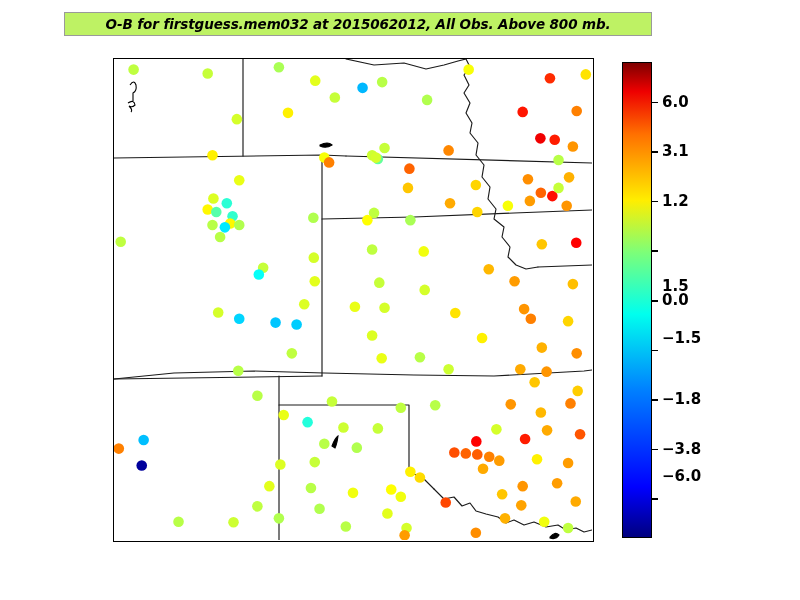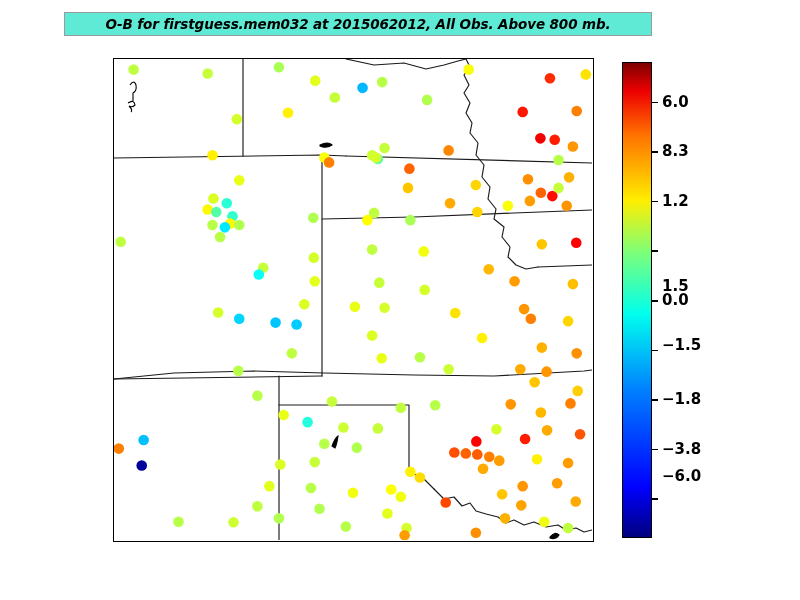--- a/index.html
+++ b/index.html
@@ -6,21 +6,21 @@
   body{
     width:800px;height:600px;background:#ffffff;
     font-family:"DejaVu Sans","Liberation Sans",sans-serif;
     overflow:hidden;position:relative;
   }
   #root{position:absolute;left:0;top:0;width:800px;height:600px;}
 
   
   .title-box{
     position:absolute;left:64px;top:12px;width:588px;height:24px;
-    border:1px solid #9a9a9a;background:#5eead4;
+    border:1px solid #9a9a9a;background:#bef264;
     box-sizing:border-box;
     display:flex;align-items:center;justify-content:center;
   }
   .title-text{
     font-size:13.5px;font-weight:bold;font-style:italic;color:#000;
     white-space:nowrap;letter-spacing:-0.1px;
   }
 
   
   .map-frame{
@@ -263,29 +263,29 @@
         <circle cx="220.84" cy="38.48" r="5.3" fill="rgb(198,255,57)"></circle>
       </svg>
   </div>
 
   <div class="cbar-wrap">
     <div class="cbar"></div>
     <div class="cb-ticks">
         <div class="cb-tick" style="top: 39.7px;"></div>
         <div class="cb-lab" style="top: 39.7px;">6.0</div>
         <div class="cb-tick" style="top: 89.3px;"></div>
-        <div class="cb-lab" style="top: 89.3px;">8.3</div>
+        <div class="cb-lab" style="top: 89.3px;">3.1</div>
         <div class="cb-tick" style="top: 138.8px;"></div>
         <div class="cb-lab" style="top: 138.8px;">1.2</div>
         <div class="cb-tick" style="top: 188.4px;"></div>
         <div class="cb-lab" style="top: 188.4px; margin-top: 36px;">1.5</div>
         <div class="cb-tick" style="top: 238px;"></div>
         <div class="cb-lab" style="top: 238px;">0.0</div>
         <div class="cb-tick" style="top: 287.6px;"></div>
-        <div class="cb-lab" style="top: 283px;">−1.5</div>
+        <div class="cb-lab" style="top: 276px;">−1.5</div>
         <div class="cb-tick" style="top: 337.2px;"></div>
         <div class="cb-lab" style="top: 337.2px;">−1.8</div>
         <div class="cb-tick" style="top: 386.8px;"></div>
         <div class="cb-lab" style="top: 386.8px;">−3.8</div>
         <div class="cb-tick" style="top: 436.3px;"></div>
         <div class="cb-lab" style="top: 414px;">−6.0</div>
       </div>
   </div>
 
 </div>

